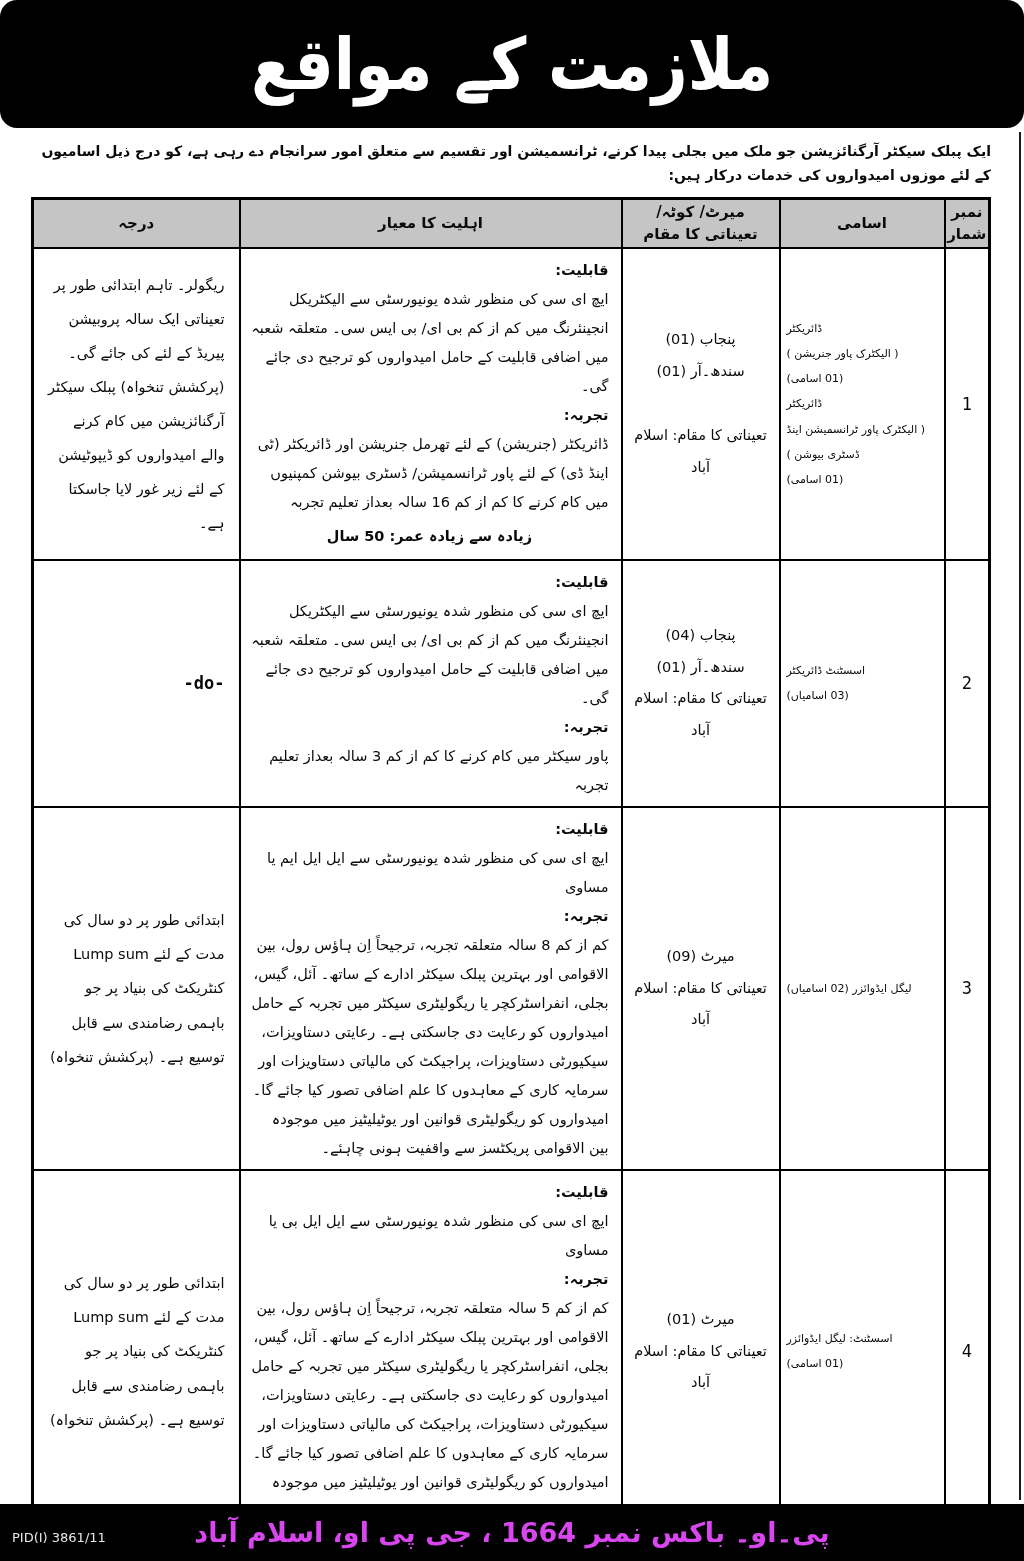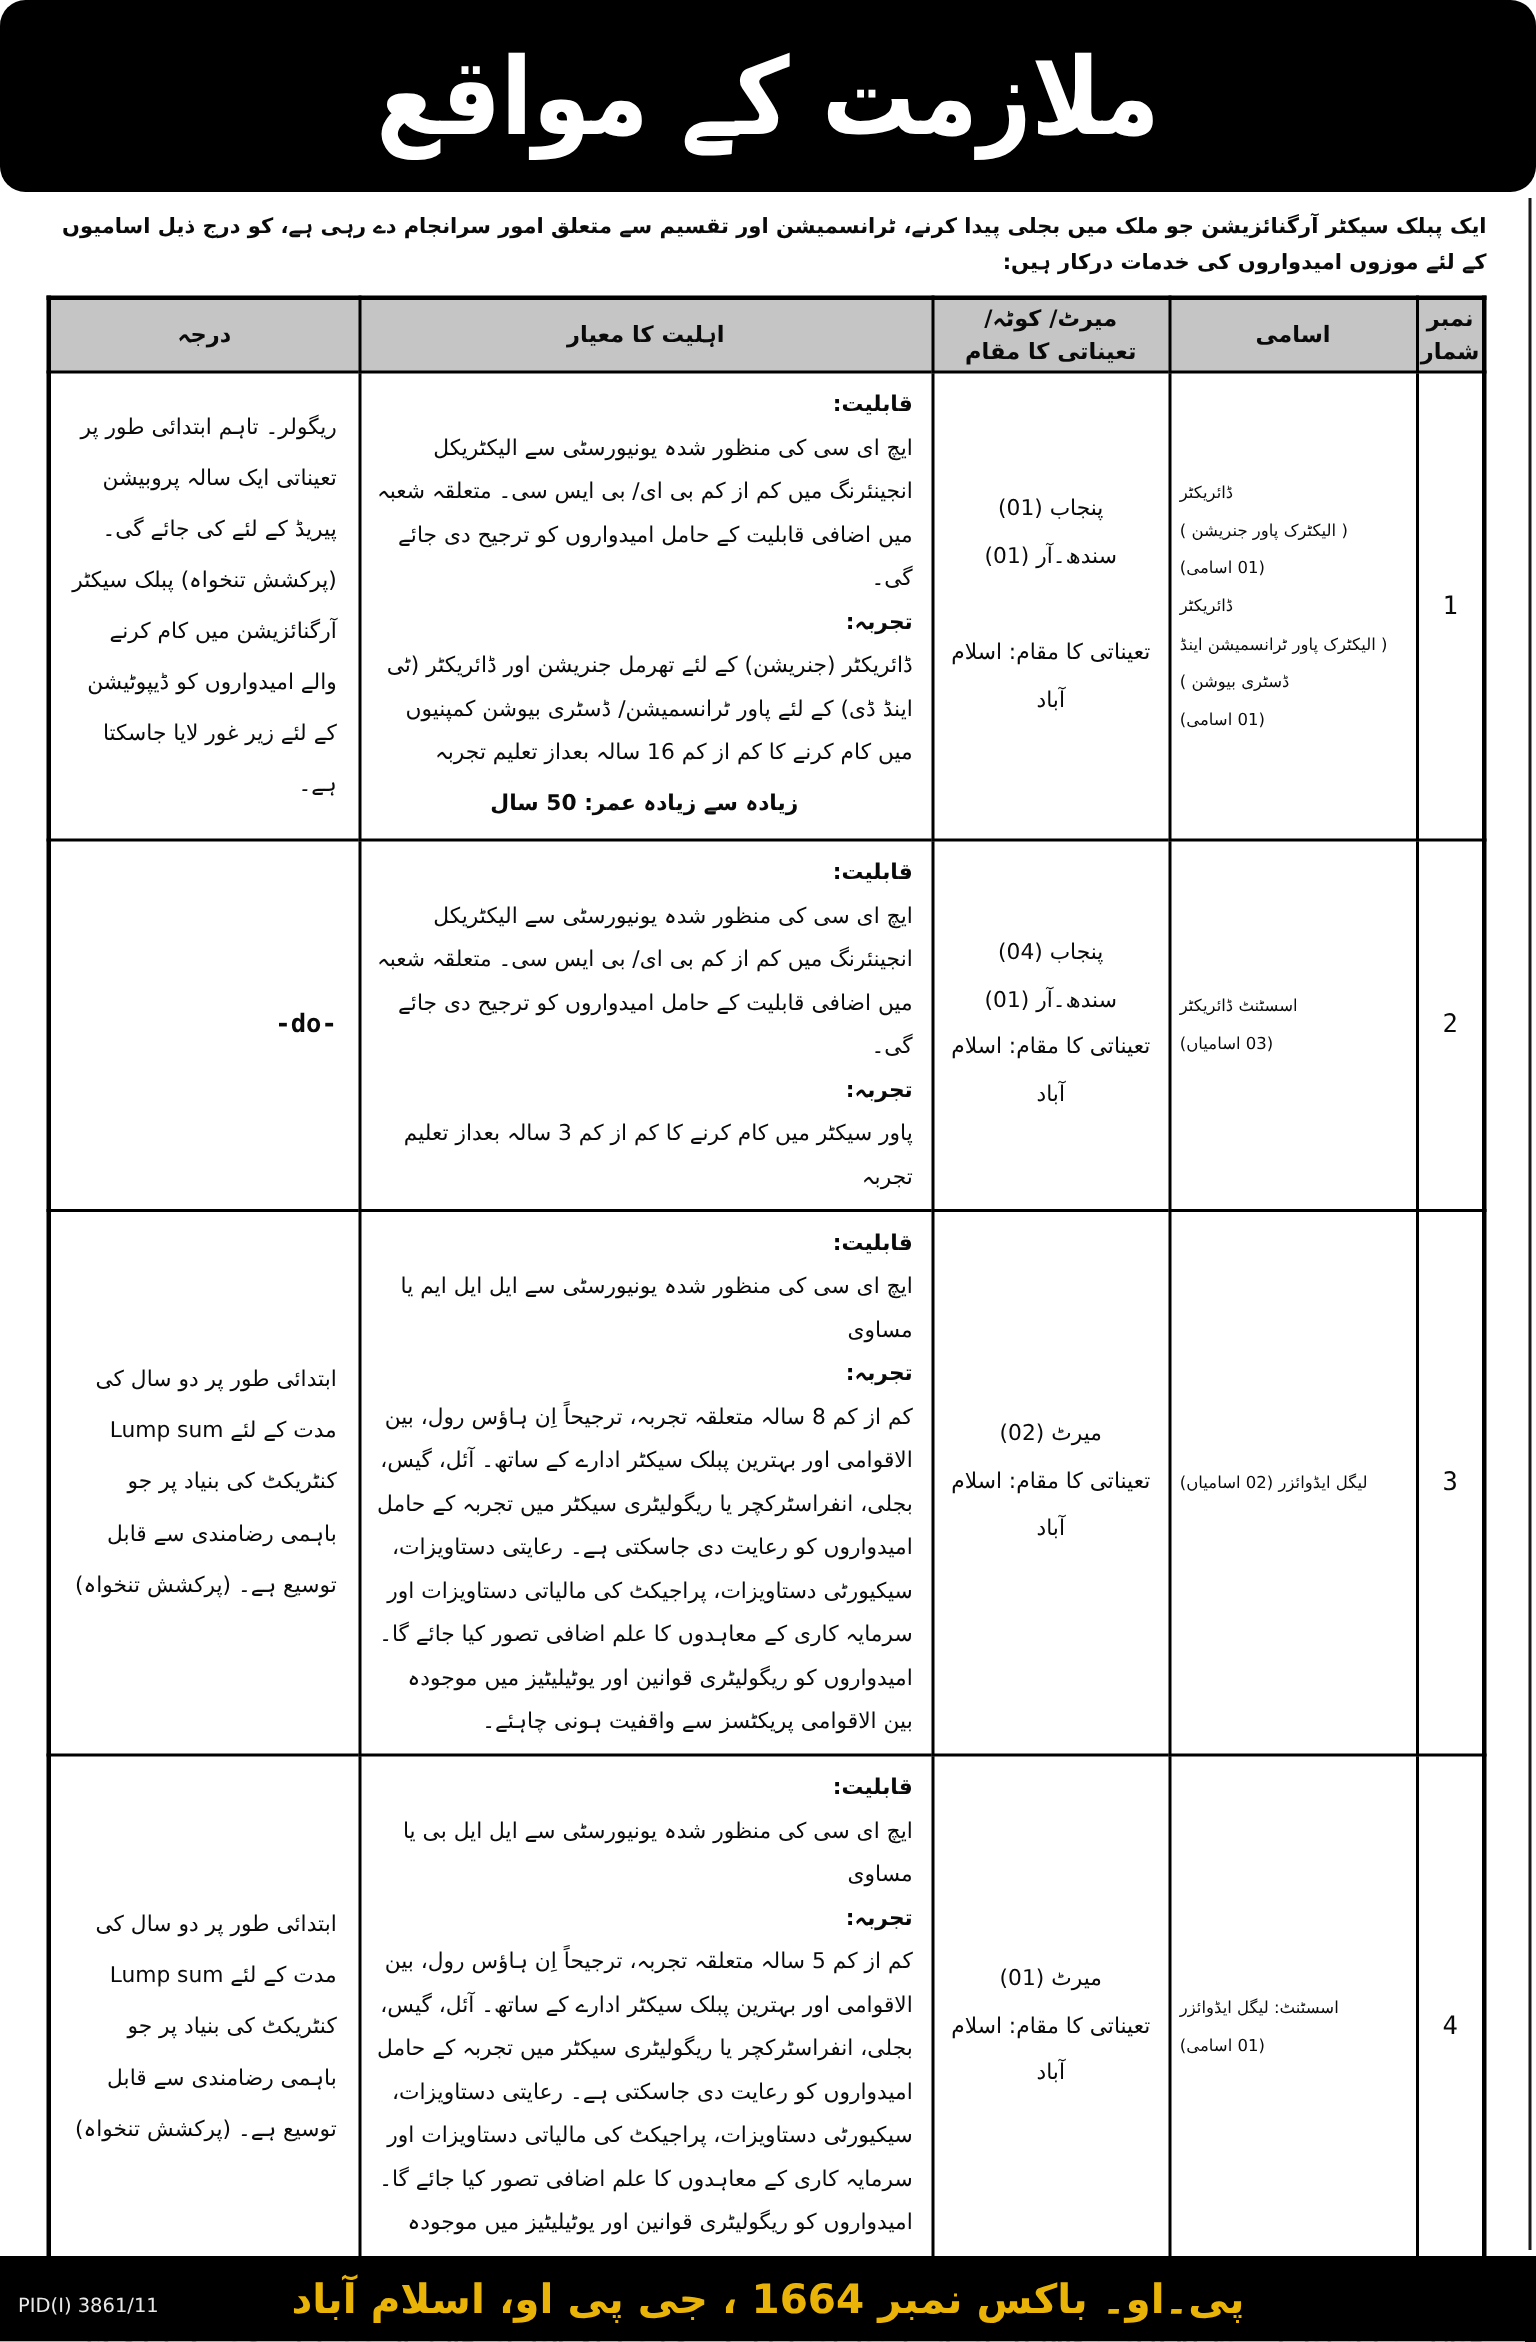--- a/index.html
+++ b/index.html
@@ -46,21 +46,21 @@
   .ml{ white-space:pre-line; }
   tr.r1{ height:300px; } tr.r2{ height:200px; } tr.r3{ height:337px; } tr.r4{ height:320px; }
   
   .notes{ padding:10px 2px 0 2px; }
   .note1{ font-size:13.5px; font-weight:bold; line-height:2.4; text-align:right; color:#0a0a0a; }
   
   .bottom-banner{
     position:absolute; left:0; bottom:0; width:1024px; height:57px; background:#000;
     display:flex; align-items:center; justify-content:center;
   }
-  .address{ color:#eab308; font-size:27px; font-weight:bold; direction:rtl; }
+  .address{ color:#d946ef; font-size:27px; font-weight:bold; direction:rtl; }
   .pid{
     position:absolute; left:12px; bottom:16px; color:#e8e8e8; font-size:13px;
     font-family:"DejaVu Sans",sans-serif; direction:ltr;
   }
   
   .edge-rule{ position:absolute; top:132px; right:3px; width:2px; height:1368px; background:#1a1a1a; }
 </style>
 </head>
 <body>
 
@@ -132,21 +132,21 @@
             <div class="txt">پاور سیکٹر میں کام کرنے کا کم از کم 3 سالہ بعداز تعلیم تجربہ</div>
           </td>
           <td class="grade do">
             <div class="grade-text">-do-</div>
           </td>
         </tr>
 
         <tr class="r3">
           <td class="serial">3</td>
           <td class="pos ml">لیگل ایڈوائزر (02 اسامیاں)</td>
-          <td class="merit ml">میرٹ (02)
+          <td class="merit ml">میرٹ (09)
 تعیناتی کا مقام: اسلام آباد</td>
           <td class="elig">
             <div class="lbl">قابلیت:</div>
             <div class="txt">ایچ ای سی کی منظور شدہ یونیورسٹی سے ایل ایل ایم یا مساوی</div>
             <div class="lbl">تجربہ:</div>
             <div class="txt">کم از کم 8 سالہ متعلقہ تجربہ، ترجیحاً اِن ہاؤس رول، بین الاقوامی اور بہترین پبلک سیکٹر ادارے کے ساتھ۔ آئل، گیس، بجلی، انفراسٹرکچر یا ریگولیٹری سیکٹر میں تجربہ کے حامل امیدواروں کو رعایت دی جاسکتی ہے۔ رعایتی دستاویزات، سیکیورٹی دستاویزات، پراجیکٹ کی مالیاتی دستاویزات اور سرمایہ کاری کے معاہدوں کا علم اضافی تصور کیا جائے گا۔ امیدواروں کو ریگولیٹری قوانین اور یوٹیلیٹیز میں موجودہ بین الاقوامی پریکٹسز سے واقفیت ہونی چاہئے۔</div>
           </td>
           <td class="grade">
             <div class="grade-text">ابتدائی طور پر دو سال کی مدت کے لئے Lump sum کنٹریکٹ کی بنیاد پر جو باہمی رضامندی سے قابل توسیع ہے۔ (پرکشش تنخواہ)</div>
           </td>

